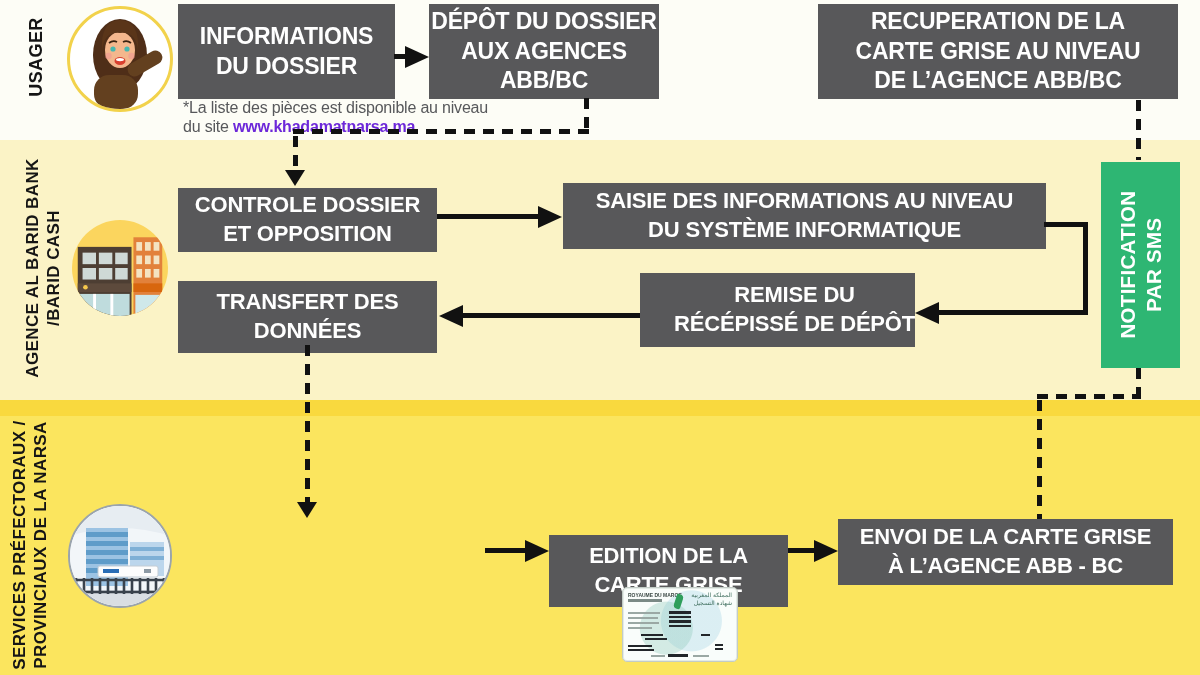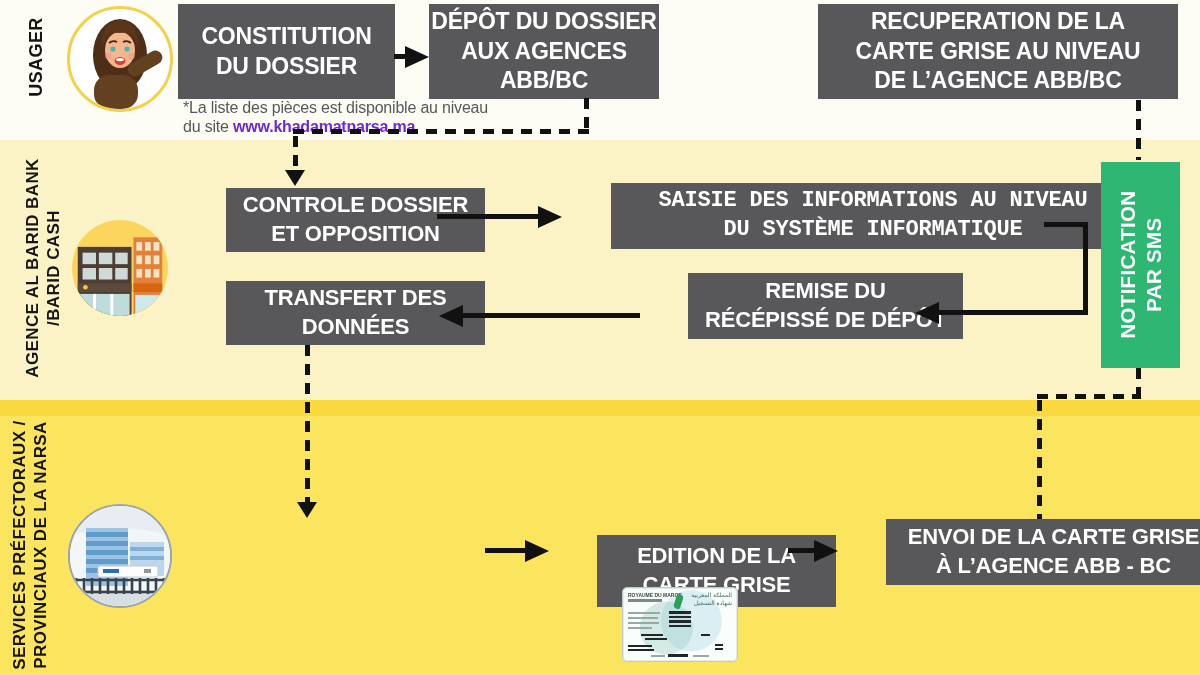--- a/index.html
+++ b/index.html
@@ -20,21 +20,21 @@
   }
   .lane-label .ln{display:block;}
 
   .box{
     position:absolute;background:#58585a;color:#fff;
     display:flex;align-items:center;justify-content:center;text-align:center;
     font-weight:bold;letter-spacing:-0.2px;line-height:1.3;
   }
   .box .ln{display:block;}
   .fs23{font-size:23px;}
-  .fs22{font-size:22px;margin-left:48px;}
+  .fs22{font-size:22px;}
 
   .green-box{
     position:absolute;left:1101px;top:162px;width:79px;height:206px;
     background:#2eb673;display:flex;align-items:center;justify-content:center;
   }
   .green-box .rot{
     transform:rotate(-90deg);white-space:nowrap;text-align:center;
     color:#fff;font-weight:bold;font-size:20.5px;line-height:1.25;letter-spacing:.3px;
   }
   .green-box .rot .ln{display:block;}
@@ -176,21 +176,21 @@
           <line x1="86" y1="72" x2="86" y2="88"></line>
           <line x1="94" y1="72" x2="94" y2="88"></line>
         <line x1="0" y1="74" x2="100" y2="74"></line>
           <line x1="0" y1="86" x2="100" y2="86"></line>
       </g>
     </svg>
   </div>
 
   <div class="box fs23" style="left:178px;top:4px;width:217px;height:95px;">
     <div>
-      <span class="ln">CONSTITUTION</span>
+      <span class="ln">INFORMATIONS</span>
       <span class="ln">DU DOSSIER</span>
     </div>
   </div>
   <div class="box fs23" style="left:429px;top:4px;width:230px;height:95px;">
     <div>
       <span class="ln">DÉPÔT DU DOSSIER</span>
       <span class="ln">AUX AGENCES</span>
       <span class="ln">ABB/BC</span>
     </div>
   </div>
@@ -206,33 +206,33 @@
     <span>*La liste des pièces est disponible au niveau</span><br>
     <span>du site </span><b>www.khadamatnarsa.ma</b>
   </div>
 
   <div class="box fs22" style="left:178px;top:188px;width:259px;height:64px;">
     <div>
       <span class="ln">CONTROLE DOSSIER</span>
       <span class="ln">ET OPPOSITION</span>
     </div>
   </div>
-  <div class="box fs22" style="left:563px;top:183px;width:524px;height:66px;font-family:Liberation Mono, monospace;">
+  <div class="box fs22" style="left:563px;top:183px;width:483px;height:66px;">
     <div>
       <span class="ln">SAISIE DES INFORMATIONS AU NIVEAU</span>
       <span class="ln">DU SYSTÈME INFORMATIQUE</span>
     </div>
   </div>
-  <div class="box fs22" style="left:640px;top:273px;width:275px;height:66px;">
+  <div class="box fs22" style="left:640px;top:273px;width:275px;height:74px;justify-content:flex-end;">
     <div>
       <span class="ln">REMISE DU</span>
       <span class="ln">RÉCÉPISSÉ DE DÉPÔT</span>
     </div>
   </div>
-  <div class="box fs22" style="left:178px;top:281px;width:259px;height:64px;">
+  <div class="box fs22" style="left:178px;top:281px;width:259px;height:72px;">
     <div>
       <span class="ln">TRANSFERT DES</span>
       <span class="ln">DONNÉES</span>
     </div>
   </div>
 
   <div class="green-box">
     <div class="rot">
       <span class="ln">NOTIFICATION</span>
       <span class="ln">PAR SMS</span>

